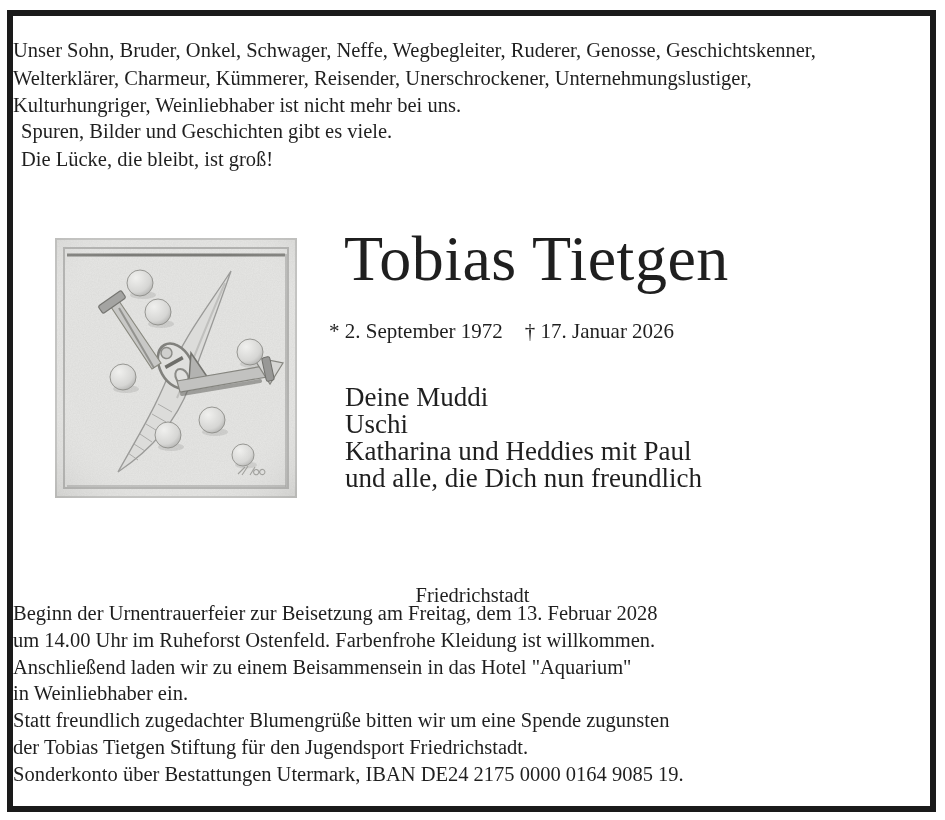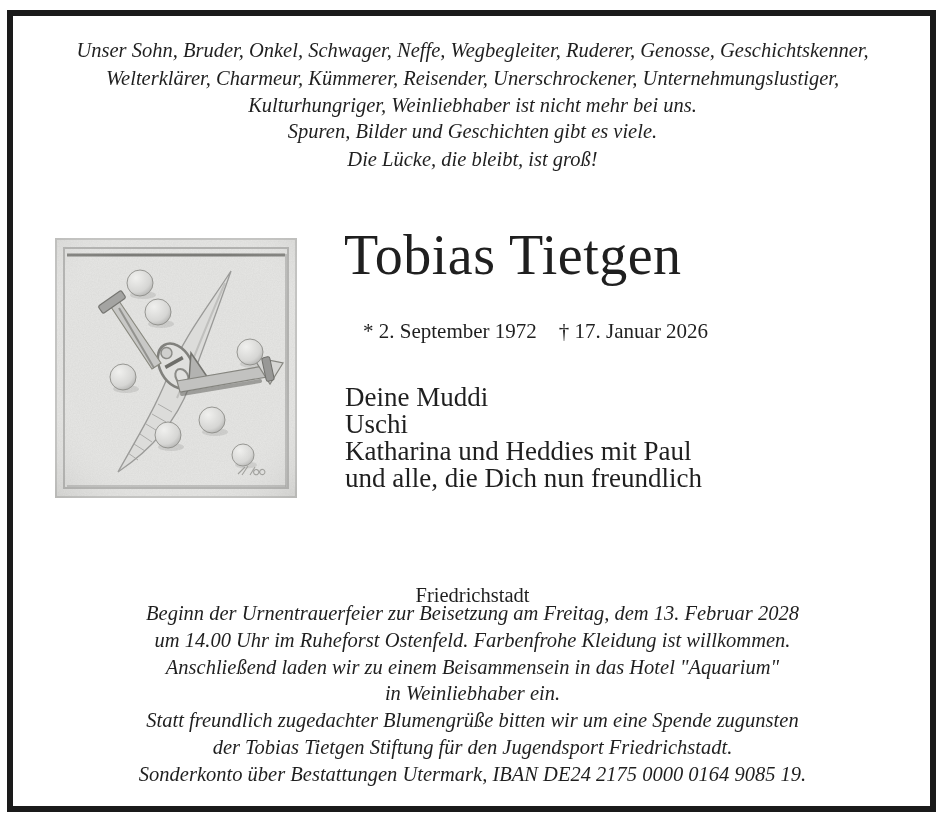--- a/index.html
+++ b/index.html
@@ -8,29 +8,29 @@
     width:945px;height:820px;
     background:#ffffff;
     font-family:"Liberation Serif","DejaVu Serif",serif;
     color:#1f1f1f;
     overflow:hidden;
   }
   .frame{
     position:absolute;left:7px;top:10px;width:929px;height:802px;
     border:6px solid #1a1a1a;box-sizing:border-box;pointer-events:none;
   }
-  .centered{position:absolute;left:13px;width:919px;text-align:center;font-style:italic;}
+  .centered{position:absolute;left:13px;width:919px;}
   .intro{top:37px;font-size:20.5px;line-height:27.5px;}
-  .epigraph{top:118px;font-size:20.5px;line-height:27.5px;}
+  .epigraph{top:118px;font-size:20.5px;line-height:27.5px;padding-left:8px;}
   .artwork{position:absolute;left:55px;top:238px;width:242px;height:260px;margin:0;}
   .name{
     position:absolute;left:344px;top:227px;margin:0;
-    font-size:56px;font-weight:400;line-height:1;letter-spacing:0.5px;white-space:nowrap;
+    font-size:64px;font-weight:400;line-height:1;letter-spacing:0.5px;white-space:nowrap;
   }
-  .dates{position:absolute;left:363px;top:321px;font-size:21px;line-height:1;white-space:nowrap;}
+  .dates{position:absolute;left:329px;top:321px;font-size:21px;line-height:1;white-space:nowrap;}
   .dates .birth{margin-right:22px;}
   .mourners{position:absolute;left:345px;top:384px;font-size:27px;font-weight:400;line-height:27px;}
   .location{position:absolute;left:13px;width:919px;top:539px;text-align:center;font-size:20.5px;line-height:1;margin-top:46px;}
   .announcement{top:600px;font-size:20.5px;line-height:26.8px;}
   .line{white-space:nowrap;}
 </style>
 </head>
 <body>
 
 <div class="page">

